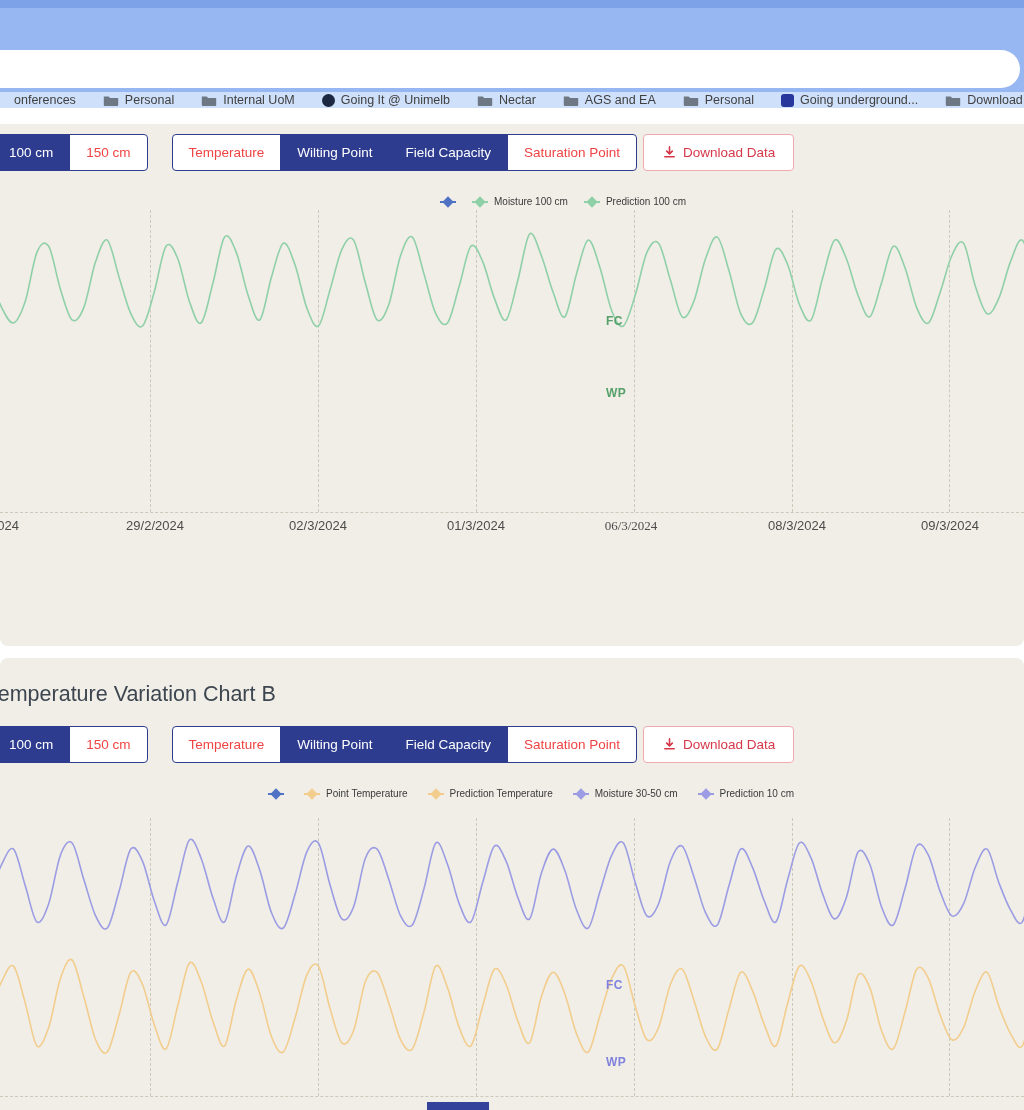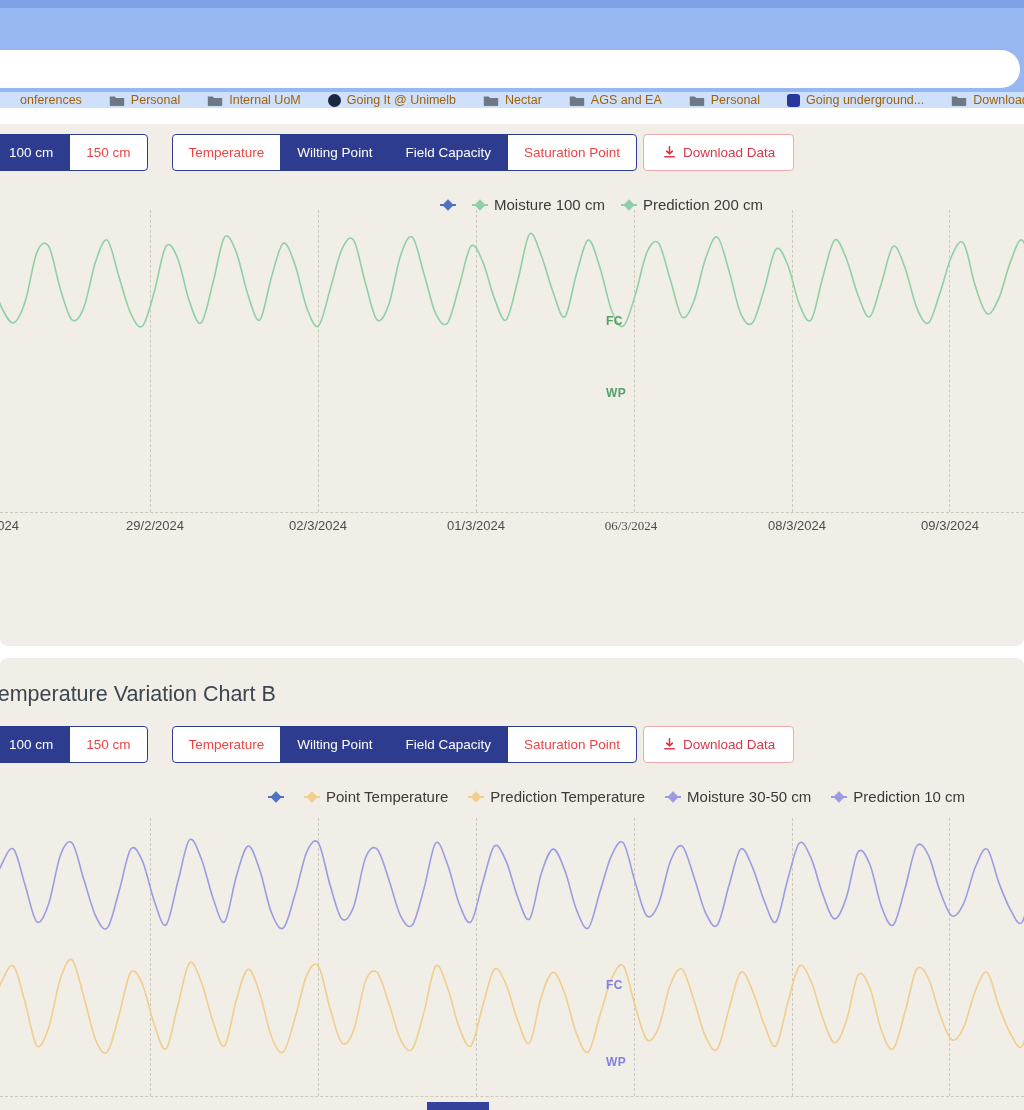--- a/index.html
+++ b/index.html
@@ -13,21 +13,21 @@
   
   #tabstrip { position: absolute; top: 0; left: 0; right: 0; height: 8px; background: #7da2e8; }
   #chrome-toolbar { position: absolute; top: 8px; left: 0; right: 0; height: 84px; background: #97b7f3; }
   #address-bar {
     position: absolute; left: -24px; right: 4px; top: 42px; height: 38px;
     background: #ffffff; border-radius: 19px;
   }
   #bookmarks-bar {
     position: absolute; top: 92px; left: 0; right: 0; height: 16px;
     background: #cfe0fa; display: flex; align-items: center; gap: 27px;
-    padding-left: 20px; font-size: 12.5px; color: #a16207; white-space: nowrap;
+    padding-left: 14px; font-size: 12.5px; color: #404040; white-space: nowrap;
   }
   .bookmark { display: flex; align-items: center; gap: 6px; cursor: pointer; }
   .bm-folder { width: 16px; height: 13px; flex: 0 0 auto; }
   .bm-circle { width: 13px; height: 13px; border-radius: 50%; background: #1c2742; flex: 0 0 auto; }
   .bm-square { width: 13px; height: 13px; border-radius: 3px; background: #27379b; flex: 0 0 auto; }
 
   
   #card-a {
     position: absolute; top: 124px; left: 0; width: 1024px; height: 522px;
     background: #f0eee7; border-radius: 0 0 8px 8px; overflow: hidden;
@@ -53,21 +53,21 @@
   .btn-group .btn:last-child { border-radius: 0 4px 4px 0; }
   .btn.active { background: #2e3c90; color: #ffffff; z-index: 1; }
   .btn-download {
     margin-left: 6px; height: 37px; padding: 0 18px;
     display: flex; align-items: center; gap: 6px;
     background: #ffffff; border: 1px solid #f0a9af; border-radius: 4px;
     color: #d63849; font-size: 13.5px; cursor: pointer; font-family: inherit; white-space: nowrap;
   }
 
   
-  .legend { position: absolute; display: flex; font-size: 15px; color: #3a3a3a; }
+  .legend { position: absolute; display: flex; font-size: 10px; color: #3a3a3a; }
   #legend-a { top: 72px; left: 440px; gap: 16px; }
   #legend-b { top: 130px; left: 268px; gap: 20px; }
   .legend-item { display: flex; align-items: center; gap: 6px; cursor: pointer; white-space: nowrap; }
   .mline { position: relative; width: 16px; height: 2px; display: inline-block; }
   .mdiamond {
     position: absolute; left: 4px; top: -3px;
     width: 8px; height: 8px; transform: rotate(45deg); display: inline-block;
   }
 
   
@@ -194,21 +194,21 @@
     <span class="legend-item">
       <span class="mline" style="background: rgb(143, 208, 168);">
           <span class="mdiamond" style="background: rgb(143, 208, 168);"></span>
         </span>
       <span>Moisture 100 cm</span>
     </span>
     <span class="legend-item">
       <span class="mline" style="background: rgb(143, 208, 168);">
           <span class="mdiamond" style="background: rgb(143, 208, 168);"></span>
         </span>
-      <span>Prediction 200 cm</span>
+      <span>Prediction 100 cm</span>
     </span>
   </div>
 
   <div class="vg g1"></div>
   <div class="vg g2"></div>
   <div class="vg g3"></div>
   <div class="vg g4"></div>
   <div class="vg g5"></div>
   <div class="vg g6"></div>
   <div class="hgrid"></div>

